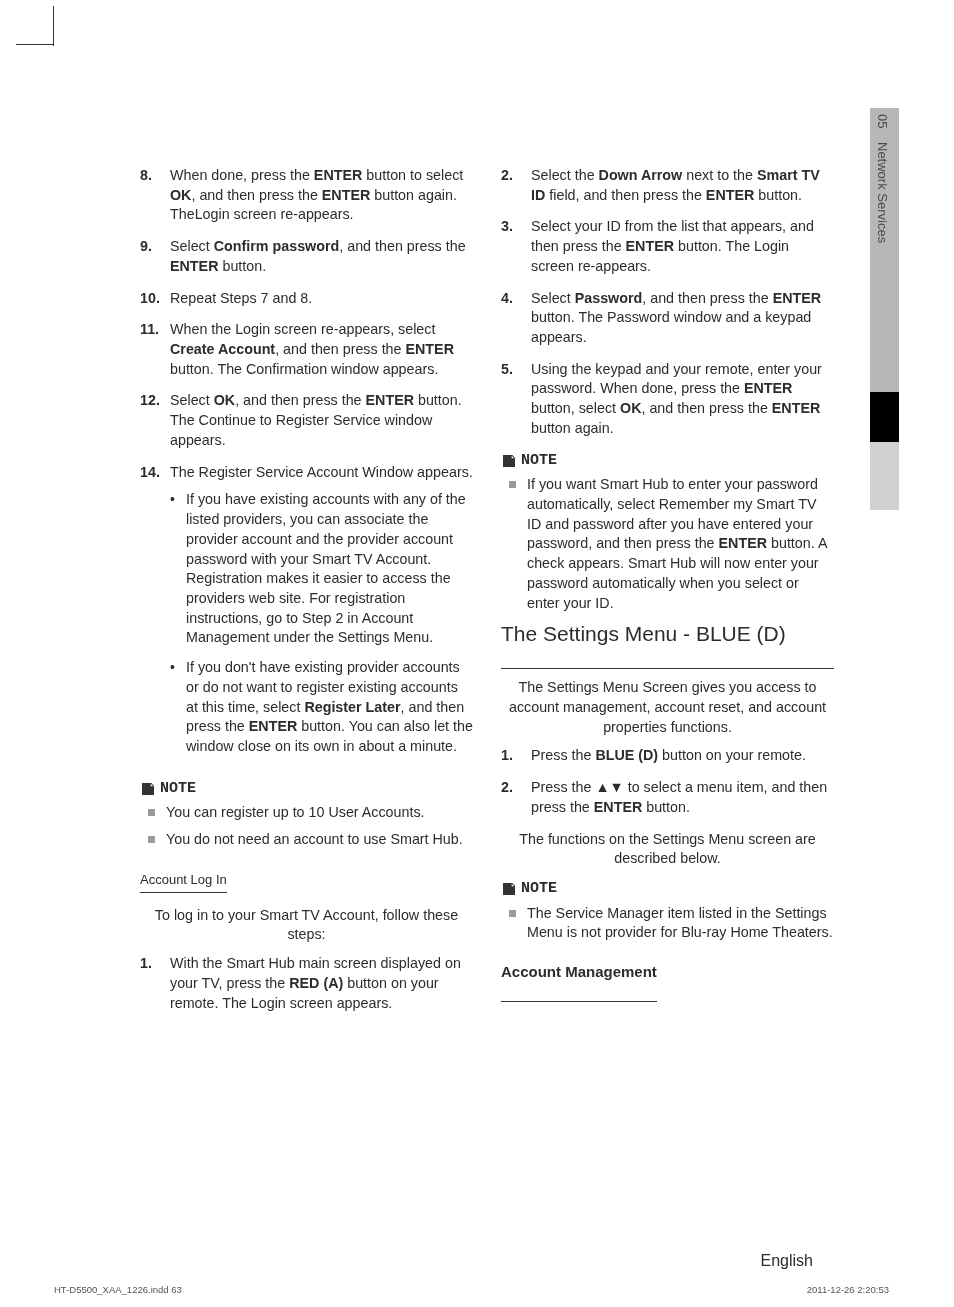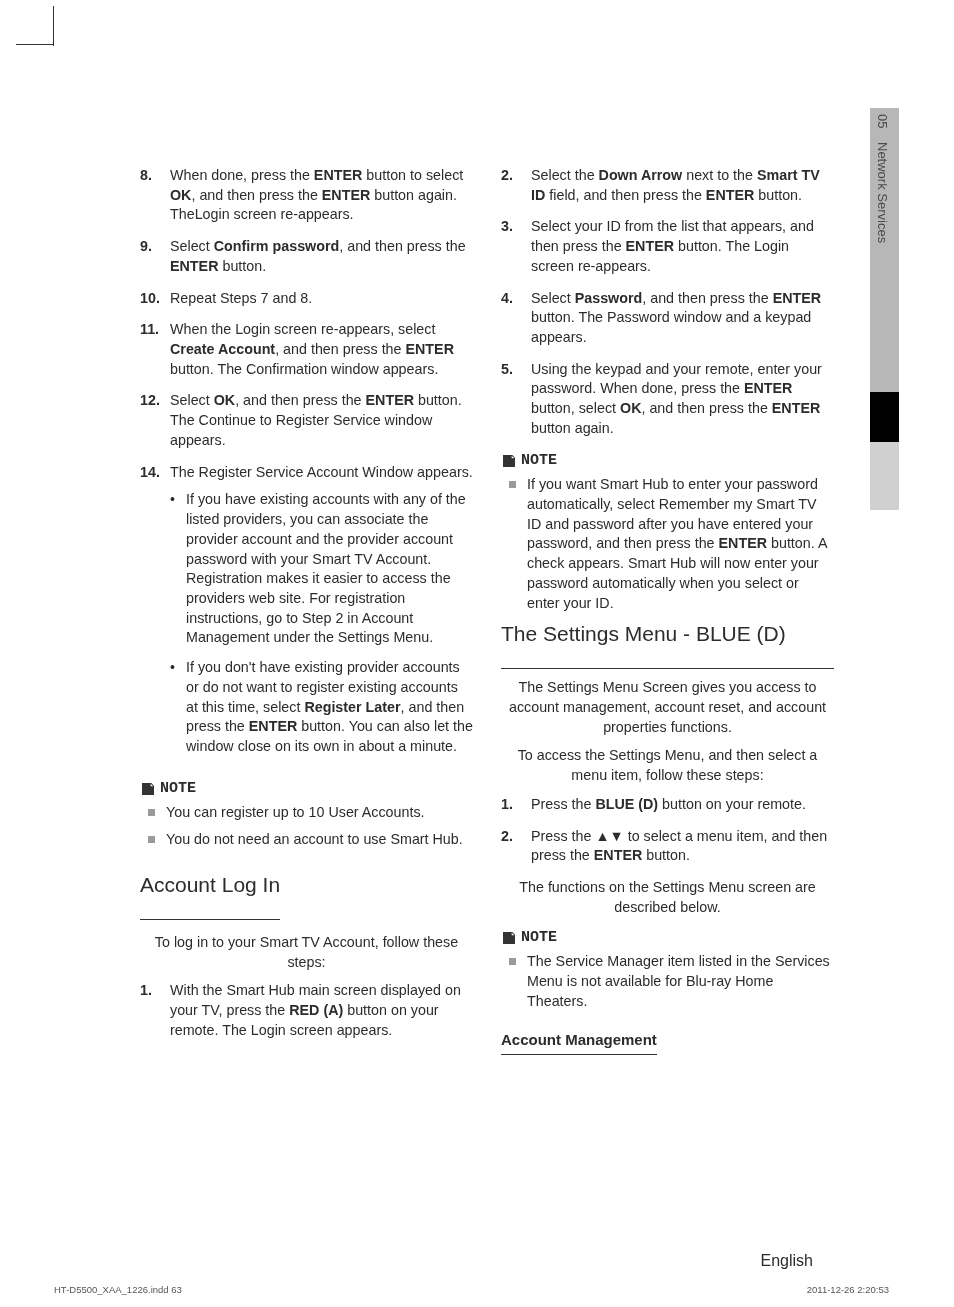--- a/index.html
+++ b/index.html
@@ -30,22 +30,22 @@
   ul.bul > li { display: flex; margin-bottom: 10px; }
   ul.bul > li::before { content: "•"; width: 16px; flex-shrink: 0; font-size: 14px;}
   ul.sq { list-style: none; padding: 0; margin: 4px 0 0 0; }
   ul.sq > li { display: flex; margin-bottom: 7px; padding-left: 26px; position:relative;}
   ul.sq > li::before { content: ""; position:absolute; left:8px; top:6px; width:7px; height:7px; background:#9a9a9a; }
 
   .note-head { display:flex; align-items:center; margin: 10px 0 4px 0; }
   .note-head svg { width:16px; height:16px; margin-right:4px; }
   .note-head .lbl { font-weight:bold; font-size:15px;font-family:Liberation Mono, monospace; }
 
-  .sub-head { font-size: 21px; margin: 14px 0 4px 0; display:inline-block; border-bottom:1px solid #333; padding-bottom:19px;}
-  .sub-head-b { font-weight: bold; font-size: 15px; margin: 12px 0 22px 0; display:inline-block; border-bottom:1px solid #333; padding-bottom:3px;}
+  .sub-head { font-size: 13px; margin: 14px 0 4px 0; display:inline-block; border-bottom:1px solid #333; padding-bottom:3px;}
+  .sub-head-b { font-weight: bold; font-size: 15px; margin: 12px 0 22px 0; display:inline-block; border-bottom:1px solid #333; padding-bottom:18px;}
 
   h2.section { font-size: 21px; font-weight: normal; margin: 4px 0 6px 0; border-bottom: 1px solid #333; padding-bottom: 19px; }
 
   p.body { margin: 9px 7px; text-align: center; }
 
   b { font-weight: bold; }
 
   .footer-lang { position: absolute; right: 141px; bottom: 37px; font-size: 16px; }
   .indd { position: absolute; left: 54px; bottom: 12px; font-size: 9.5px; color: #555;}
   .dtime { position: absolute; right: 65px; bottom: 12px; font-size: 9.5px; color:#555;}
@@ -157,42 +157,41 @@
           <span class="lbl">NOTE</span>
         </div>
         <ul class="sq">
           <li>
               <span><span>If you want Smart Hub to enter your password automatically, select Remember my Smart TV ID and password after you have entered your password, and then press the </span><b>ENTER</b><span> button. A check appears. Smart Hub will now enter your password automatically when you select or enter your ID.</span></span>
             </li>
         </ul>
 
         <h2 class="section">The Settings Menu - BLUE (D)</h2>
         <p class="body">The Settings Menu Screen gives you access to account management, account reset, and account properties functions.</p>
-        <p class="body">To access the Settings Menu, and then select a menu item, follow these steps:</p>
         <ol class="steps">
           <li>
               <span class="num">1.</span>
               <span class="txt"><span>Press the </span><b>BLUE (D)</b><span> button on your remote.</span></span>
             </li>
           <li>
               <span class="num">2.</span>
               <span class="txt"><span>Press the </span><span>▲▼</span><span> to select a menu item, and then press the </span><b>ENTER</b><span> button.</span></span>
             </li>
         </ol>
         <p class="body">The functions on the Settings Menu screen are described below.</p>
 
         <div class="note-head">
           <svg viewBox="0 0 24 24">
               <path fill="#333" d="M3 3h14l4 4v14H3V3zm13 1v4h4l-4-4zM6 17l4-4 2 2 4-5 2 2v5H6z"></path>
             </svg>
           <span class="lbl">NOTE</span>
         </div>
         <ul class="sq">
           <li>
-              <span>The Service Manager item listed in the Services Menu is not available for Blu-ray Home Theaters.</span>
+              <span>The Service Manager item listed in the Settings Menu is not provider for Blu-ray Home Theaters.</span>
             </li>
         </ul>
 
         <div class="sub-head-b">Account Management</div>
       </div>
     </div>
   </div>
 
   <div class="footer-lang">English</div>
   <div class="indd">HT-D5500_XAA_1226.indd   63</div>

